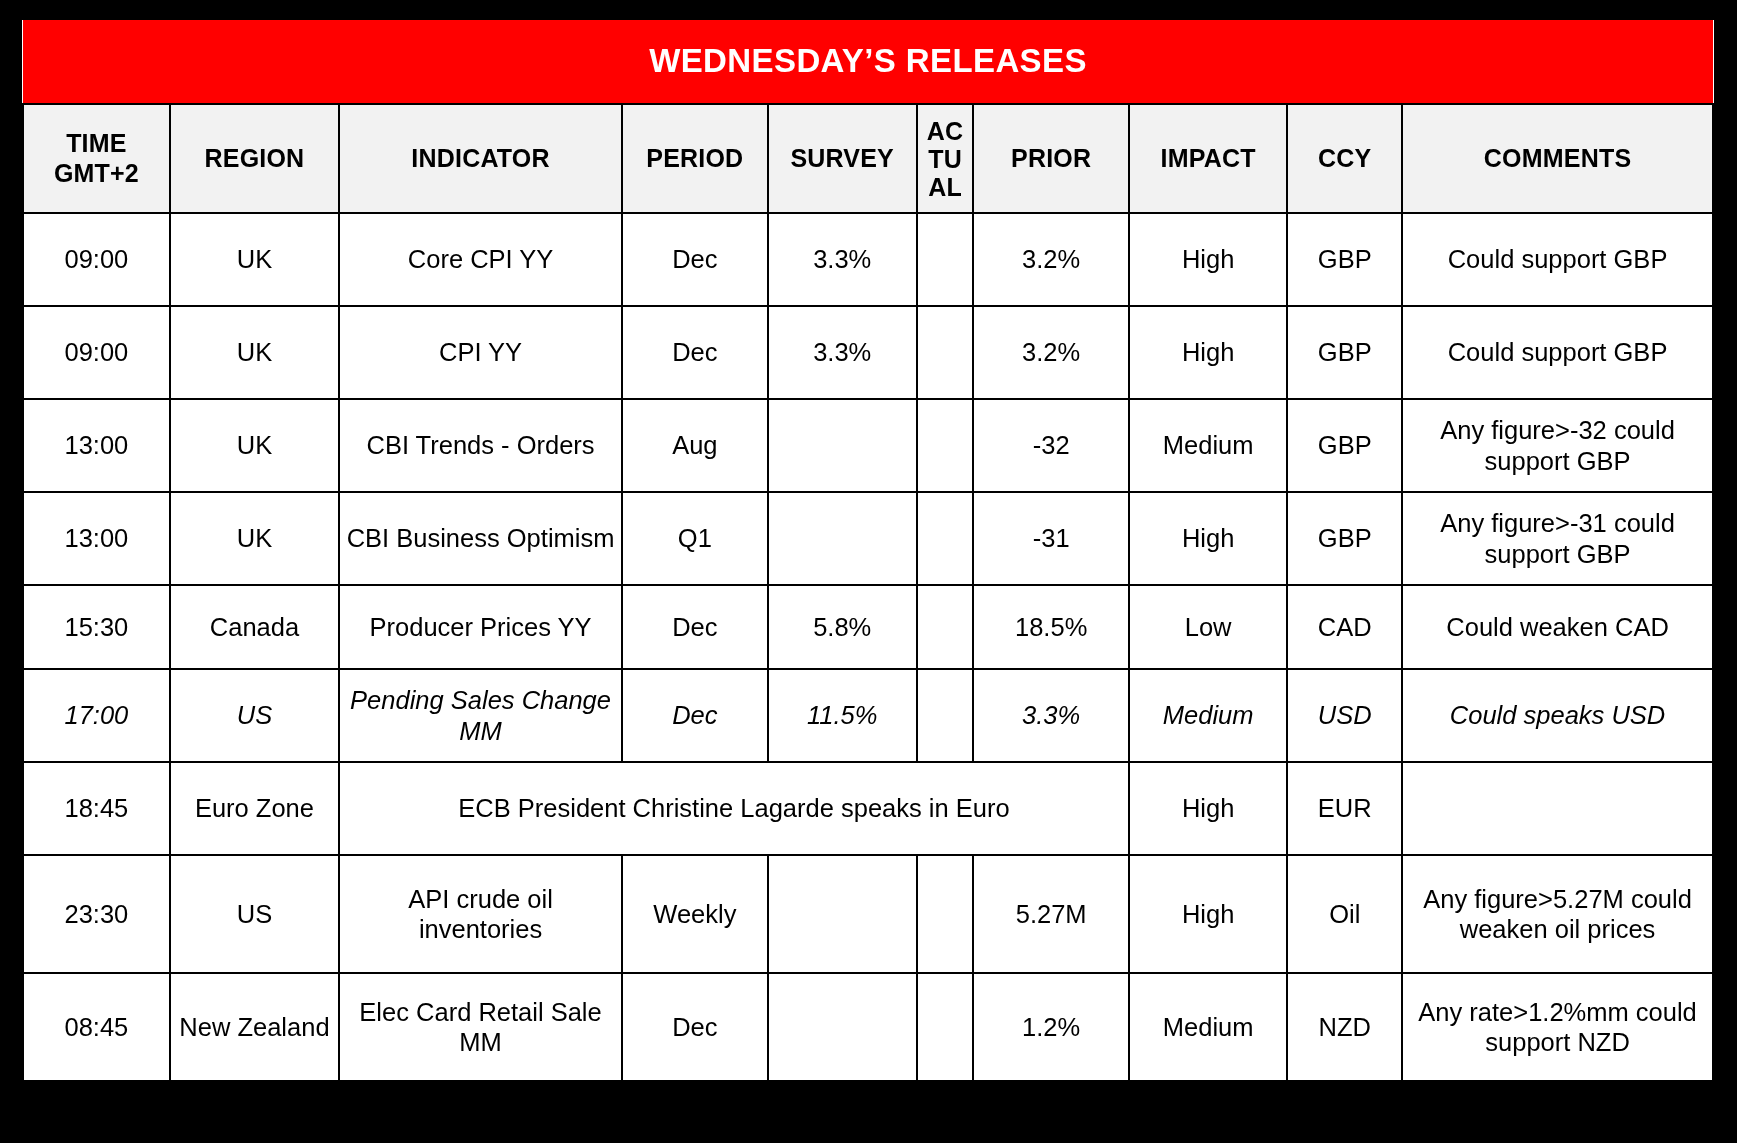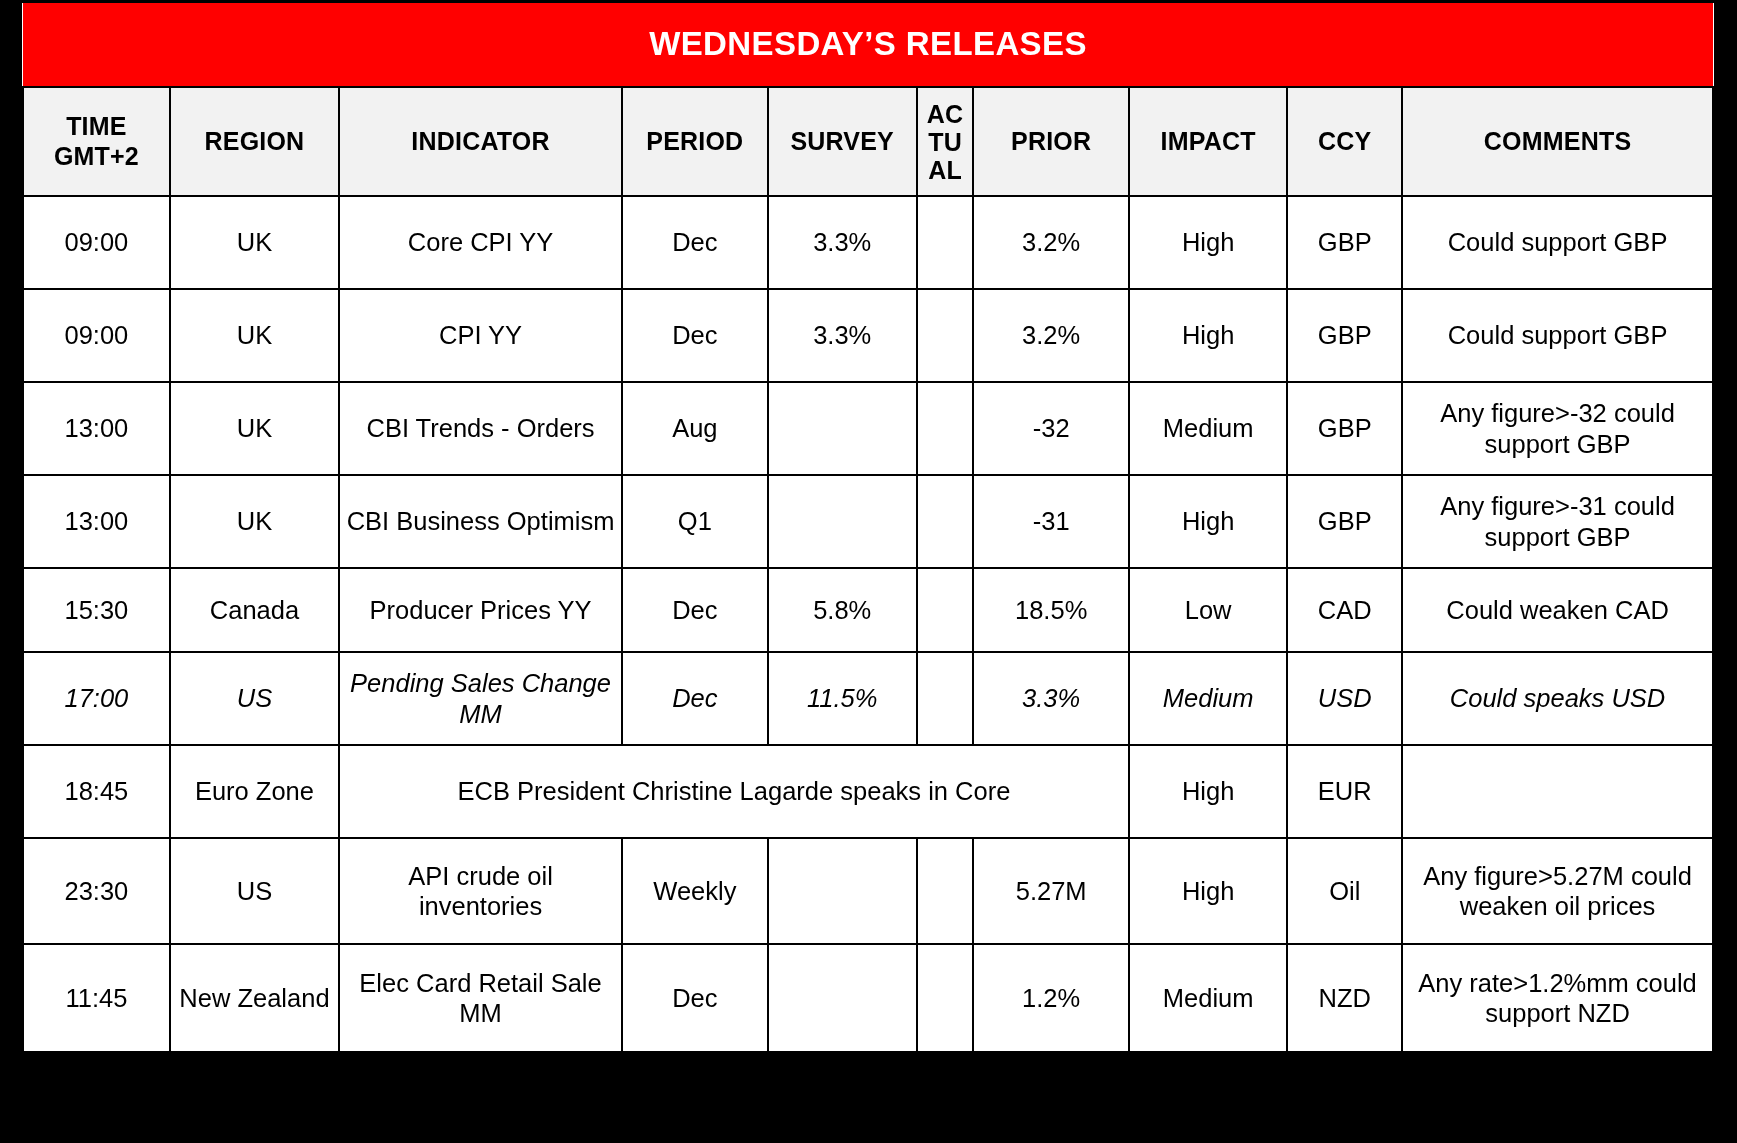--- a/index.html
+++ b/index.html
@@ -15,21 +15,21 @@
     position: relative;
     width: 1737px;
     height: 1143px;
     background: #000000;
     overflow: hidden;
   }
 
   #table-wrap {
     position: absolute;
     left: 22px;
-    top: 3px;
+    top: 20px;
     width: 1692px;
     height: 993px;
     background: #ffffff;
   }
 
   table.releases {
     width: 1692px;
     height: 993px;
     border-collapse: collapse;
     table-layout: fixed;
@@ -96,21 +96,21 @@
 
   
   tr.r-h   { height: 109px; }
   tr.r-1   { height: 93px; }
   tr.r-2   { height: 93px; }
   tr.r-3   { height: 93px; }
   tr.r-4   { height: 93px; }
   tr.r-5   { height: 84px; }
   tr.r-6   { height: 93px; font-style: italic; }
   tr.r-7   { height: 93px; }
-  tr.r-8   { height: 106px; }
+  tr.r-8   { height: 118px; }
   tr.r-9   { height: 108px; }
 
   .nowrap { white-space: nowrap; }
 </style>
 </head>
 <body>
 
 <div id="page">
   <div id="table-wrap">
     <table class="releases">
@@ -225,41 +225,41 @@
           <td></td>
           <td>3.3%</td>
           <td>Medium</td>
           <td>USD</td>
           <td class="cmt">Could speaks USD</td>
         </tr>
 
         <tr class="data-row r-7">
           <td class="nowrap">18:45</td>
           <td>Euro Zone</td>
-          <td colspan="5">ECB President Christine Lagarde speaks in Core</td>
+          <td colspan="5">ECB President Christine Lagarde speaks in Euro</td>
           <td>High</td>
           <td>EUR</td>
           <td class="cmt"></td>
         </tr>
 
         <tr class="data-row r-8">
           <td class="nowrap">23:30</td>
           <td>US</td>
           <td>API crude oil inventories</td>
           <td>Weekly</td>
           <td></td>
           <td></td>
           <td>5.27M</td>
           <td>High</td>
           <td>Oil</td>
           <td class="cmt">Any figure&gt;5.27M could weaken oil prices</td>
         </tr>
 
         <tr class="data-row r-9">
-          <td class="nowrap">11:45</td>
+          <td class="nowrap">08:45</td>
           <td>New Zealand</td>
           <td>Elec Card Retail Sale MM</td>
           <td>Dec</td>
           <td></td>
           <td></td>
           <td>1.2%</td>
           <td>Medium</td>
           <td>NZD</td>
           <td class="cmt">Any rate&gt;1.2%mm could support NZD</td>
         </tr>

